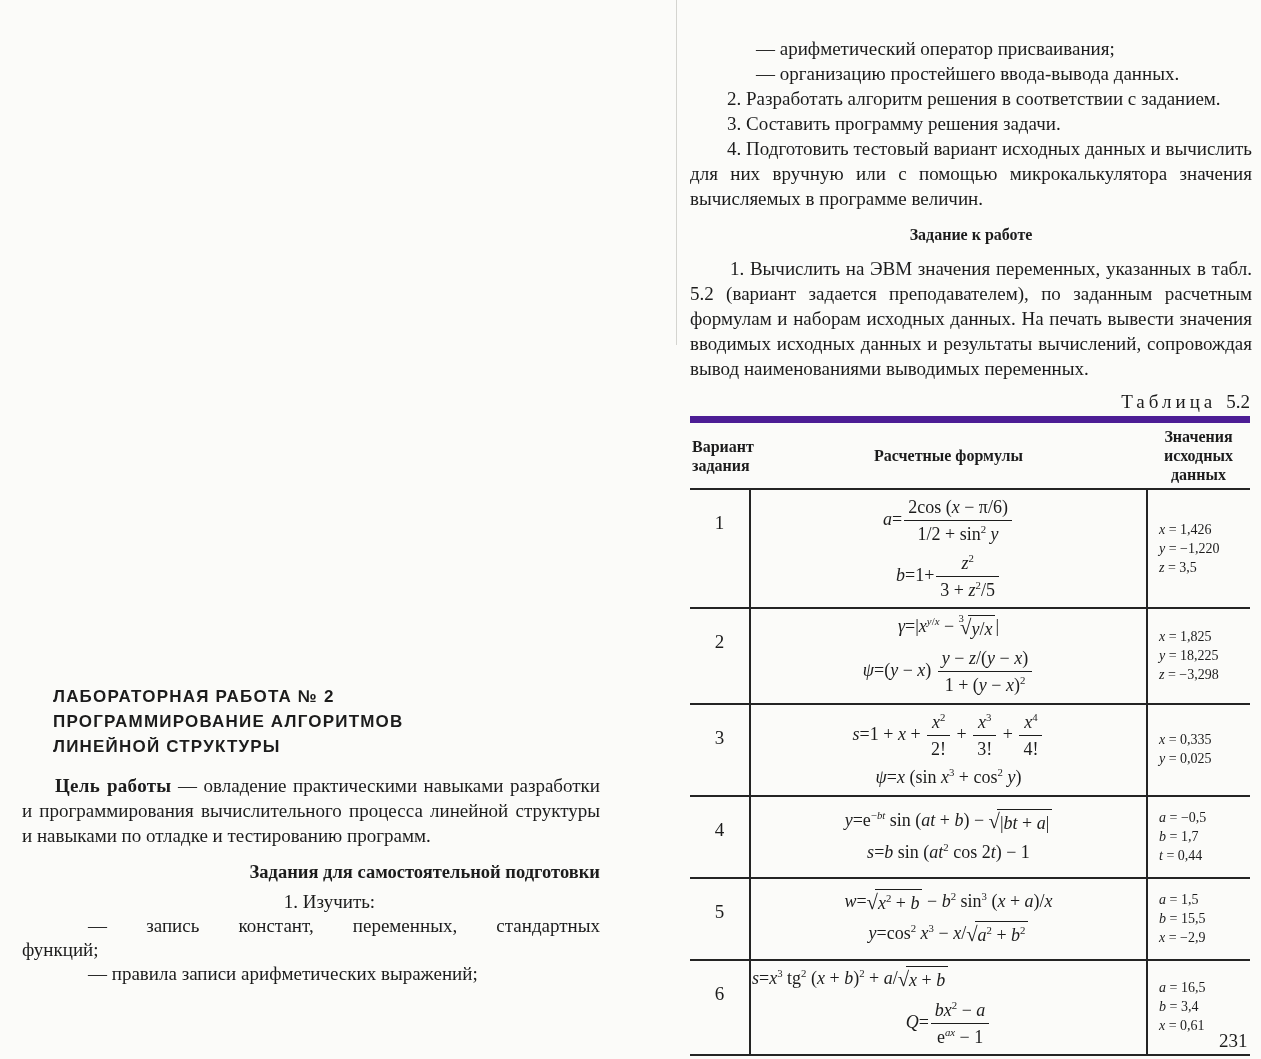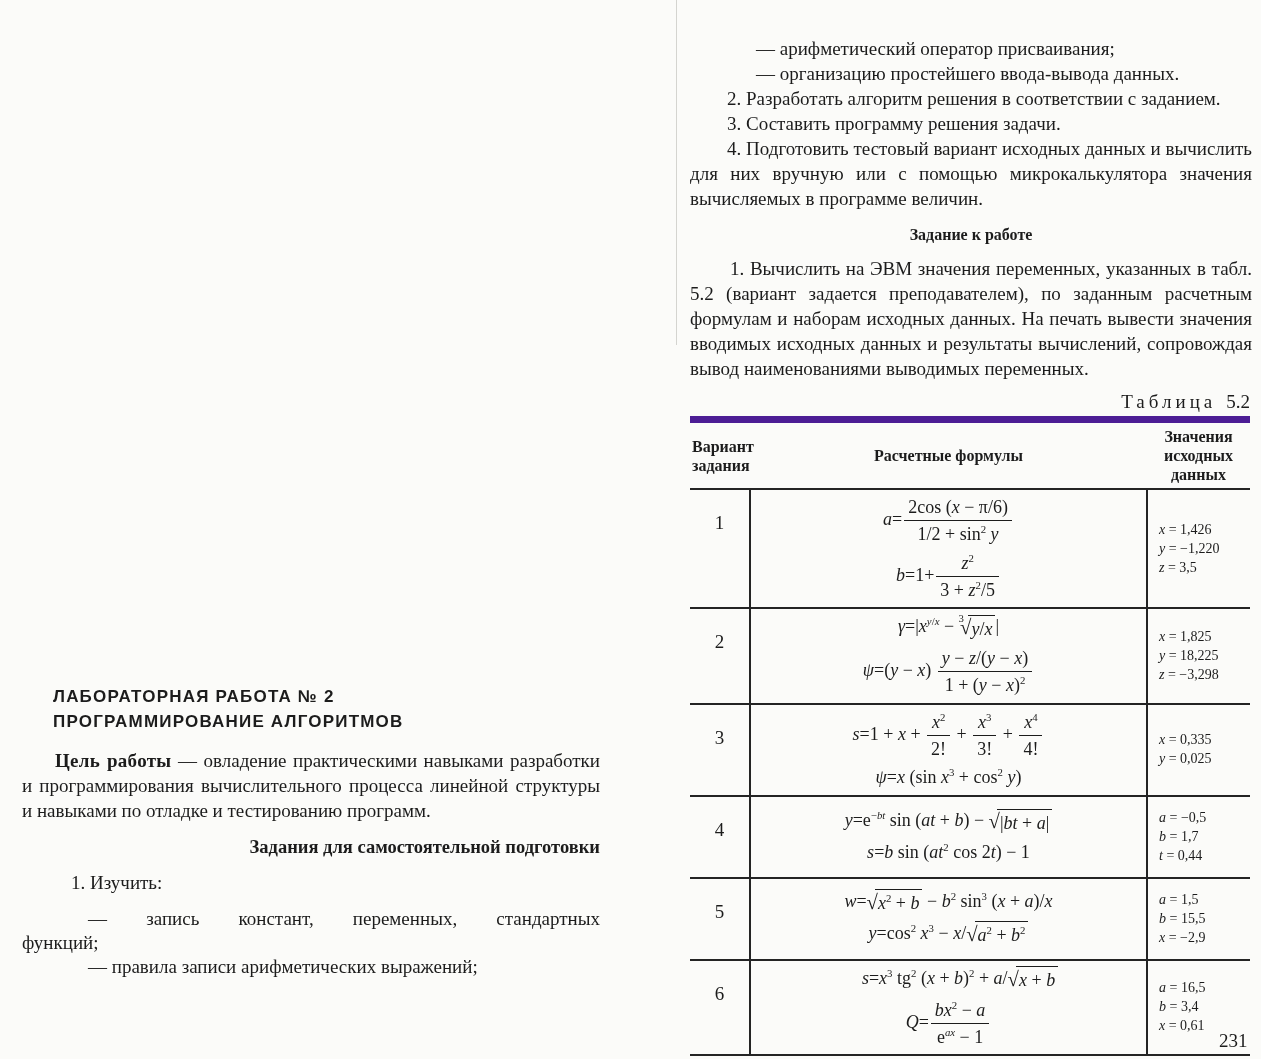--- a/index.html
+++ b/index.html
@@ -25,21 +25,21 @@
     margin:0 0 0 31px;
     font-family:"Liberation Sans","DejaVu Sans",sans-serif;
     font-weight:bold;font-size:17px;letter-spacing:1.2px;line-height:25px;
   }
   .goal{margin:14px 0 0 0;text-indent:33px;text-align:justify;line-height:25px;}
   .goal b{letter-spacing:.3px;}
   .subhead{
     margin:12px 0 6px 0;text-align:right;
     font-weight:bold;font-size:18.5px;line-height:24px;
   }
-  .item{margin:12px;text-indent:37px;line-height:24px;}
+  .item{margin:0;text-indent:37px;line-height:24px;text-align:center;}
   .dash{margin:0;text-indent:66px;text-align:justify;line-height:24px;}
   .dash-wide{word-spacing:16px;}
   
   .page-right{
     position:absolute;left:690px;top:36px;width:562px;
   }
   .page-right .dash{line-height:25px;}
   .page-right .item{margin:0;text-indent:37px;text-align:justify;line-height:25px;}
   .sect-head{
     margin:12px 0 9px 0;text-align:center;
@@ -65,21 +65,21 @@
   tbody tr:nth-child(3){height:88px;}
   tbody tr:nth-child(4){height:82px;}
   tbody tr:nth-child(5){height:82px;}
   tbody tr:nth-child(6){height:90px;}
   tbody tr + tr td{border-top:2px solid #242424;}
   .c-var{text-align:center;vertical-align:top;padding-top:22px;border-right:2px solid #242424;}
   .c-form{border-right:2px solid #242424;vertical-align:middle;text-align:center;font-size:18px;}
   .c-val{vertical-align:middle;padding-left:11px;font-size:14px;}
   .c-val div{margin:3px 0;}
   .fline{margin:4px 0;line-height:1.35;}
-  tr.r6 .fline:first-child{text-align:center;padding-left:0;margin-left:23px;}
+  tr.r6 .fline:first-child{text-align:left;padding-left:0;}
   
   .c-form i,.c-val i{font-family:"Liberation Serif","DejaVu Serif",serif;}
   sup{font-size:.6em;line-height:0;}
   .fr{display:inline-block;vertical-align:middle;text-align:center;margin:0 2px;}
   .fr .n{display:block;border-bottom:1.5px solid #1c1c1c;padding:0 4px 1px;}
   .fr .d{display:block;padding:1px 4px 0;text-align:center;}
   .sq{display:inline-block;white-space:nowrap;}
   .sq .rd{display:inline-block;font-size:1.15em;vertical-align:middle;margin-right:-3px;font-style:normal;}
   .sq .vn{display:inline-block;border-top:1.5px solid #1c1c1c;padding:1px 3px 0;vertical-align:middle;}
   .rix{display:inline-block;font-size:.6em;vertical-align:super;position:relative;top:-3px;margin-right:-4px;}
@@ -91,20 +91,21 @@
 </head>
 <body>
 
 <div class="sheet">
   <div class="gutter"></div>
 
   <section class="page-left">
     <div class="lab-heading">
       <div>ЛАБОРАТОРНАЯ РАБОТА № 2</div>
       <div>ПРОГРАММИРОВАНИЕ АЛГОРИТМОВ</div>
+      <div>ЛИНЕЙНОЙ СТРУКТУРЫ</div>
     </div>
     <p class="goal"><b>Цель работы</b><span> — овладение практическими навыками разработки и программирования вычислительного процесса линейной структуры и навыками по отладке и тестированию программ.</span></p>
     <h3 class="subhead">Задания для самостоятельной подготовки</h3>
     <p class="item">1. Изучить:</p>
     <p class="dash dash-wide">— запись констант, переменных, стандартных функций;</p>
     <p class="dash">— правила записи арифметических выражений;</p>
   </section>
   <div class="pgnum pg-left">230</div>
 
   <section class="page-right">

